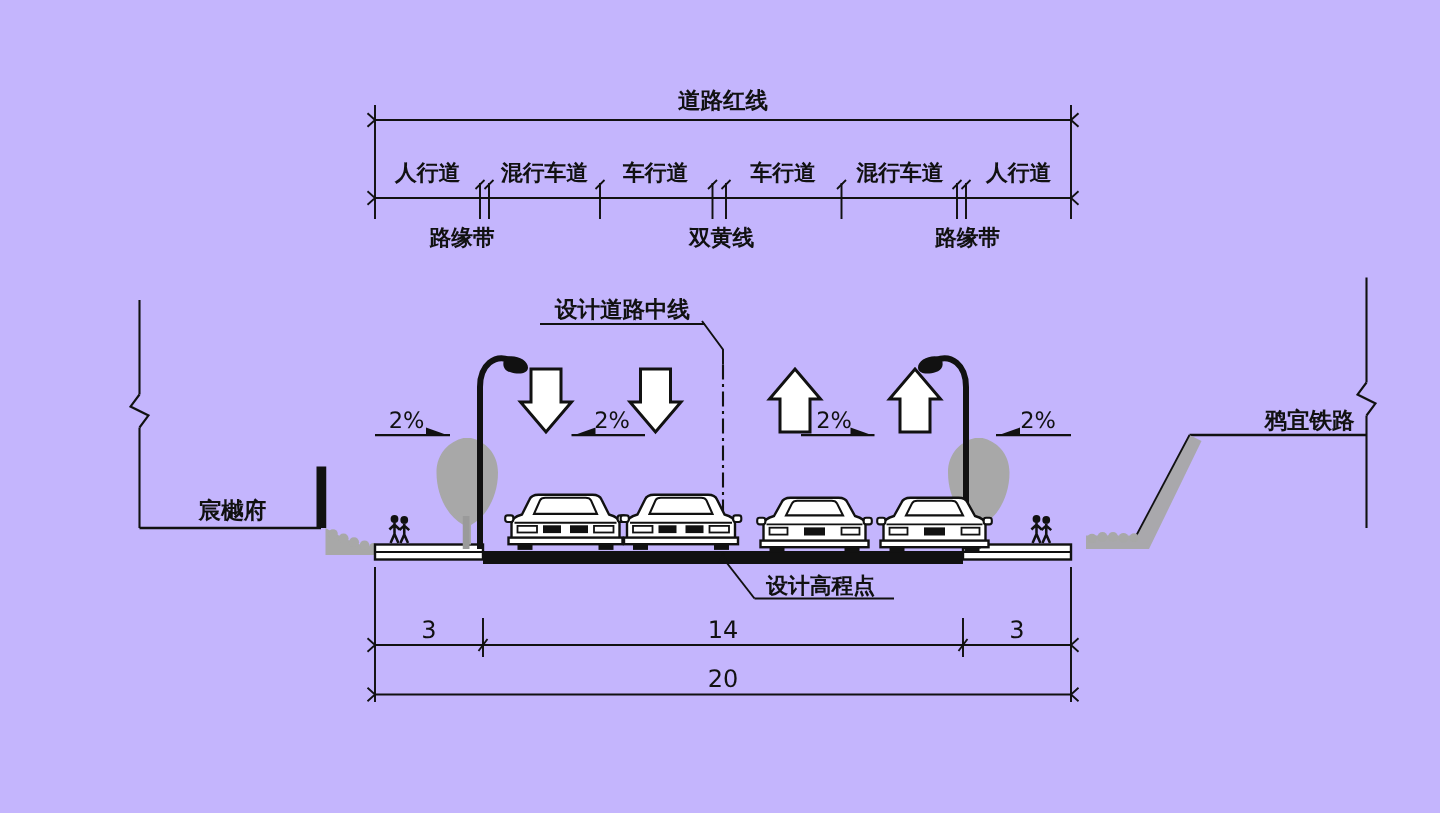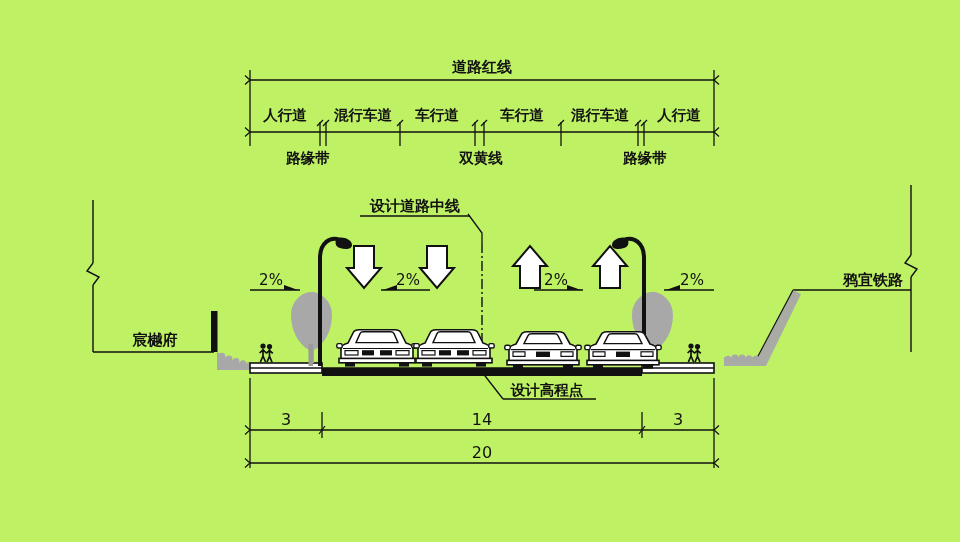--- a/index.html
+++ b/index.html
@@ -1,17 +1,17 @@
 <!DOCTYPE html>
 <html><head>
 <meta charset="utf-8">
 <style>
   html,body{margin:0;padding:0;background:#ffffff;}
   body{width:960px;height:542px;font-family:"DejaVu Sans","Liberation Sans",sans-serif;}
-  #stage{position:relative;width:960px;height:542px;background:#bef264;overflow:hidden;}
+  #stage{position:relative;width:960px;height:542px;background:#c4b5fd;overflow:hidden;}
   #stage svg{position:absolute;left:0;top:0;}
   .cn{font-family:"DejaVu Sans","Liberation Sans",sans-serif;font-weight:700;fill:#111;}
   .num{font-family:"DejaVu Sans","Liberation Sans",sans-serif;fill:#111;}
 </style>
 </head>
 <body>
 
 <div id="stage">
   <svg width="960" height="542" viewBox="0 0 960 542">
 

